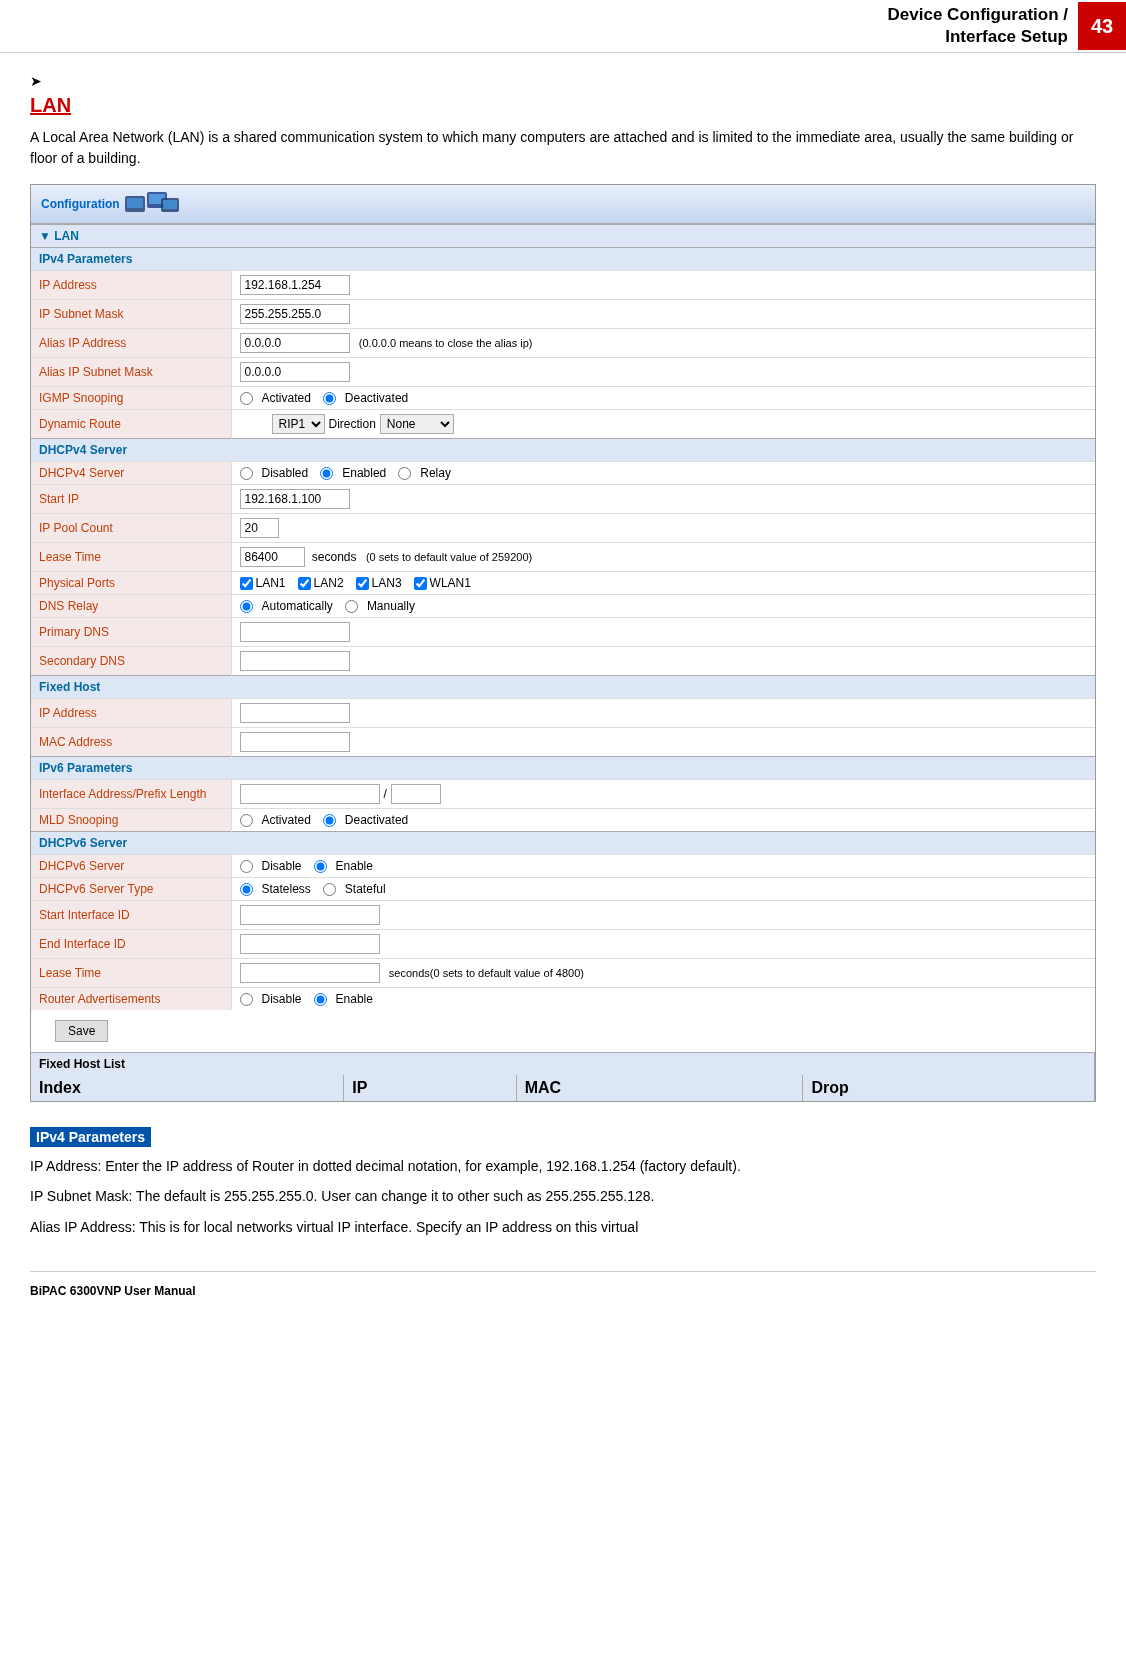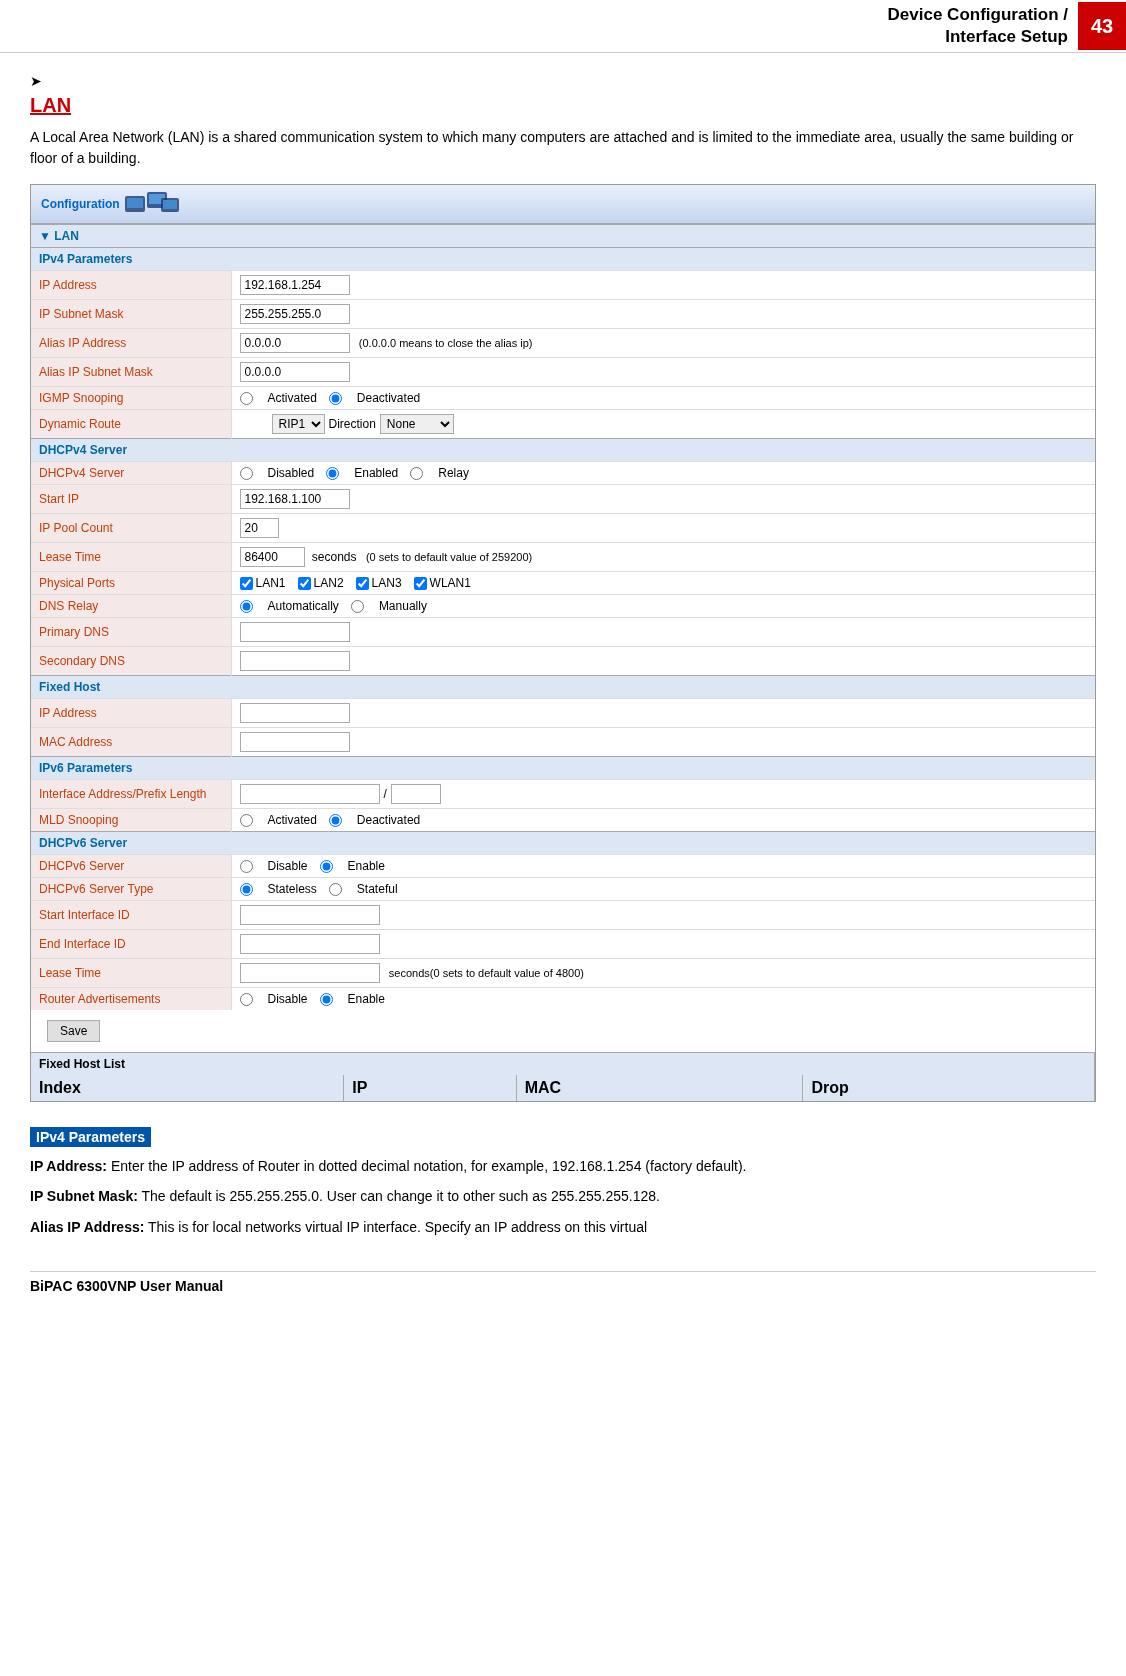--- a/index.html
+++ b/index.html
@@ -156,21 +156,21 @@
     }
 
     .radio-group {
       display: flex;
       align-items: center;
       gap: 12px;
     }
     .radio-item {
       display: flex;
       align-items: center;
-      gap: 15px;
+      gap: 9px;
     }
     .checkbox-item {
       display: flex;
       align-items: center;
       gap: 3px;
     }
 
     
     input[type="radio"] {
       cursor: pointer;
@@ -186,21 +186,21 @@
       font-size: 11px;
       margin-left: 6px;
     }
 
     .save-btn {
       background: #e0e0e0;
       border: 1px solid #aaa;
       padding: 3px 12px;
       font-size: 12px;
       cursor: pointer;
-      margin: 6px 8px;
+      margin: 6px 16px;
     }
 
     .save-row td {
       padding: 4px 8px;
     }
 
     
     .fixed-host-table {
       width: 100%;
       border-collapse: collapse;
@@ -237,30 +237,30 @@
       margin-bottom: 8px;
     }
 
     .desc-para {
       font-size: 14px;
       line-height: 1.6;
       margin-bottom: 8px;
       color: #000;
     }
     .desc-para strong {
-      font-weight: bold;
+      font-weight: normal;
     }
 
     .footer-text {
-      font-size: 14px;
+      font-size: 12px;
       font-weight: bold;
       color: #000;
       margin-top: 20px;
       border-top: 1px solid #ccc;
-      padding-top: 6px;
+      padding-top: 12px;
     }
 
     
     .rip-row {
       display: flex;
       align-items: center;
       gap: 4px;
       padding-left: 32px;
     }
 

